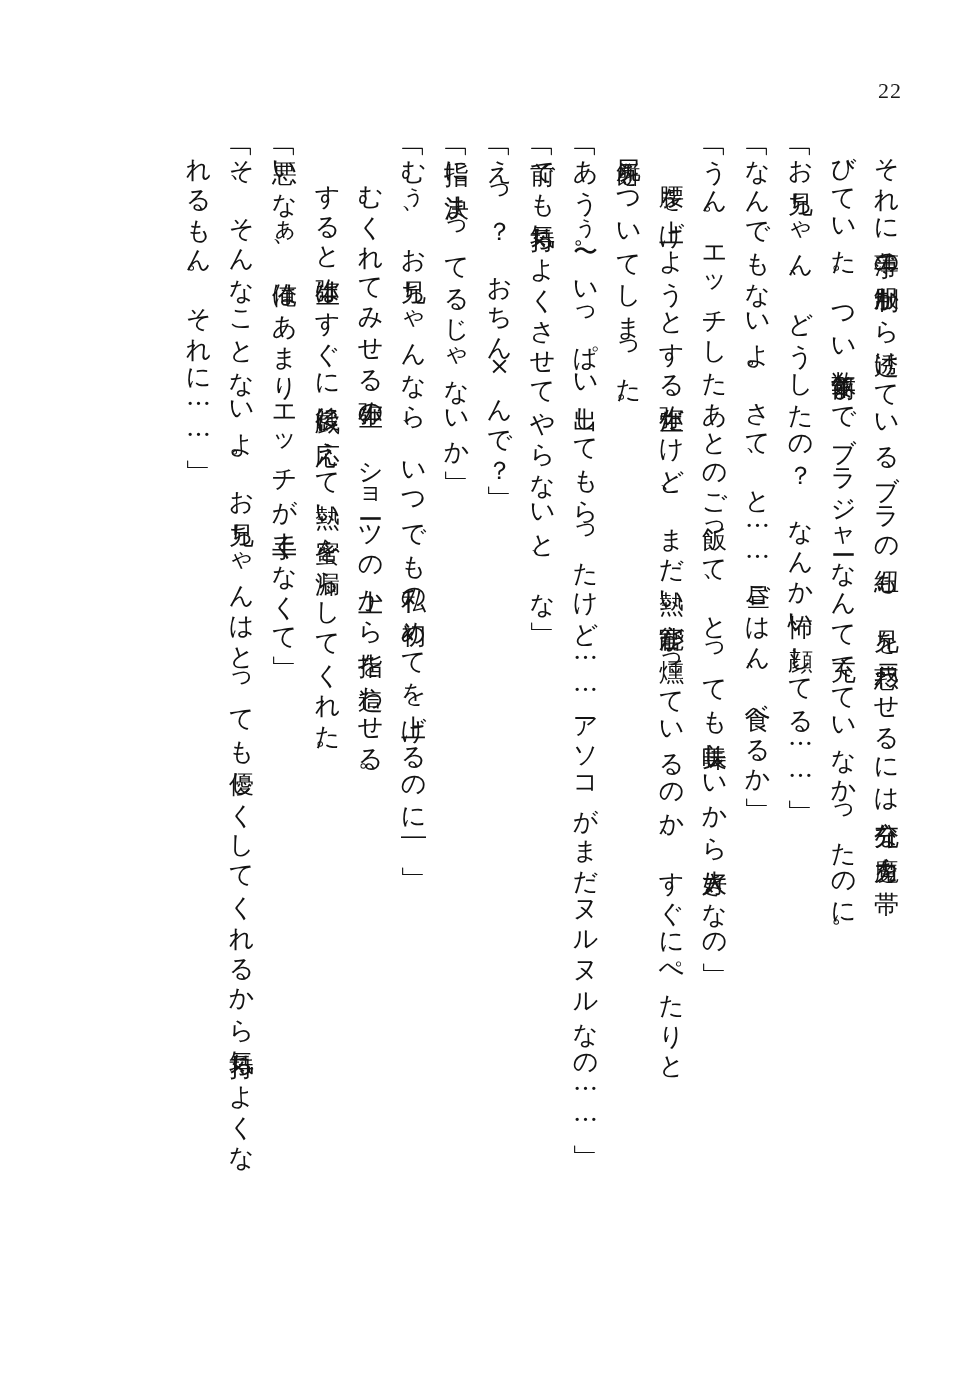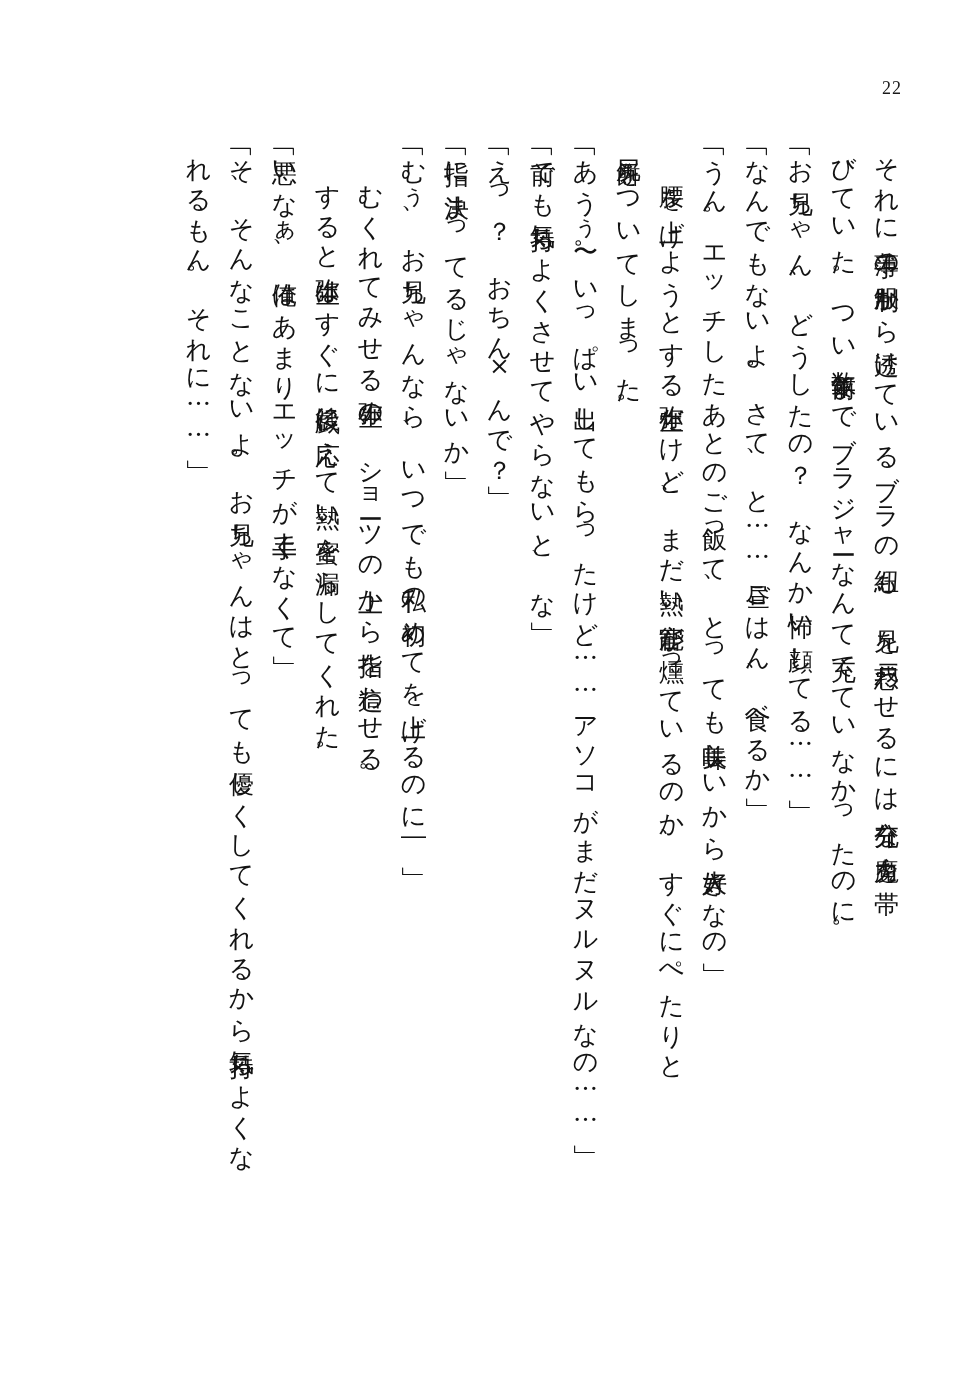--- a/index.html
+++ b/index.html
@@ -13,21 +13,21 @@
     height: 1400px;
     background: #ffffff;
     overflow: hidden;
     font-family: "DejaVu Serif", "Liberation Serif", serif;
     color: #111111;
   }
   .page-number {
     position: absolute;
     top: 78px;
     right: 78px;
-    font-size: 18px;
+    font-size: 22px;
     letter-spacing: 1px;
     color: #1a1a1a;
     font-family: "Liberation Serif", serif;
   }
   .body-text {
     position: absolute;
     top: 140px;
     right: 72px;
     left: 72px;
     bottom: 90px;

